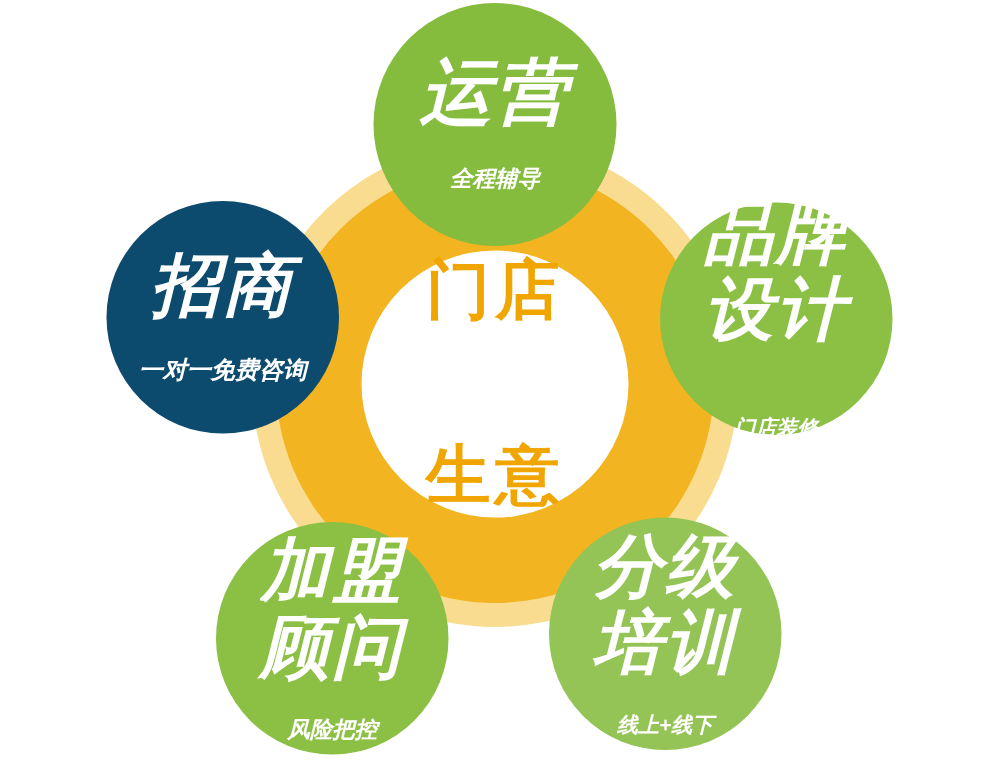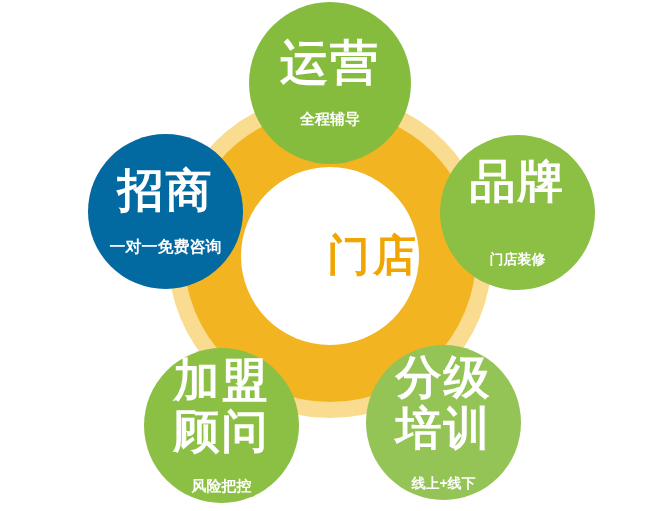--- a/index.html
+++ b/index.html
@@ -48,23 +48,23 @@
     border-radius: 50%;
     background: #ffffff;
   }
   .center-label {
     position: absolute;
     left: 241px;
     top: 167px;
     width: 178px;
     height: 178px;
     display: flex;
-    flex-direction: row;
+    flex-direction: column;
     align-items: center;
-    justify-content: flex-end;
+    justify-content: space-between;
     color: #f0a500;
     font-size: 43px;
     font-weight: bold;
     letter-spacing: 3px;
     line-height: 1.28;
     text-align: center;
   }
   .center-label > div { white-space: nowrap; }
 
   
@@ -77,46 +77,48 @@
     justify-content: center;
     color: #ffffff;
     text-align: center;
   }
   .bubble .b-title {
     font-size: 46px;
     font-weight: bold;
     line-height: 1.1;
     letter-spacing: 2px;
     white-space: nowrap;
+    font-style: italic;
   }
   .bubble .b-title .l2 { display: block; }
   .bubble .b-sub {
     font-size: 14px;
     font-weight: bold;
     margin-top: 21px;
     letter-spacing: 0px;
     white-space: nowrap;
+    font-style: italic;
   }
 
   
   #bubble-top {
     left: 249px; top: 2px;
     width: 162px; height: 162px;
     background: #86bc3e;
   }
   #bubble-right {
     left: 440px; top: 135px;
     width: 155px; height: 155px;
     background: #8cc045;
     gap: 24px;
   }
   #bubble-left {
-    left: 88px; top: 134px;
+    left: 71px; top: 134px;
     width: 155px; height: 155px;
-    background: #0369a1;
+    background: #0c4a6e;
   }
   #bubble-bottom-left {
     left: 144px; top: 348px;
     width: 155px; height: 155px;
     background: #8cc045;
   }
   #bubble-bottom-right {
     left: 366px; top: 345px;
     width: 155px; height: 155px;
     background: #94c356;
@@ -133,32 +135,34 @@
 <body>
 
 <div id="stage">
 
   <div class="ring-outer"></div>
   <div class="ring-mid"></div>
   <div class="ring-inner"></div>
 
   <div class="center-label">
     <div>门店</div>
+    <div>生意</div>
   </div>
 
   <div class="bubble" id="bubble-top">
     <div class="b-title">
       <span>运营</span>
     </div>
     <div class="b-sub">全程辅导</div>
   </div>
 
   <div class="bubble" id="bubble-right">
     <div class="b-title">
       <span>品牌</span>
+      <span class="l2">设计</span>
     </div>
     <div class="b-sub">门店装修</div>
   </div>
 
   <div class="bubble" id="bubble-bottom-left">
     <div class="b-title">
       <span>加盟</span>
       <span class="l2">顾问</span>
     </div>
     <div class="b-sub">风险把控</div>

